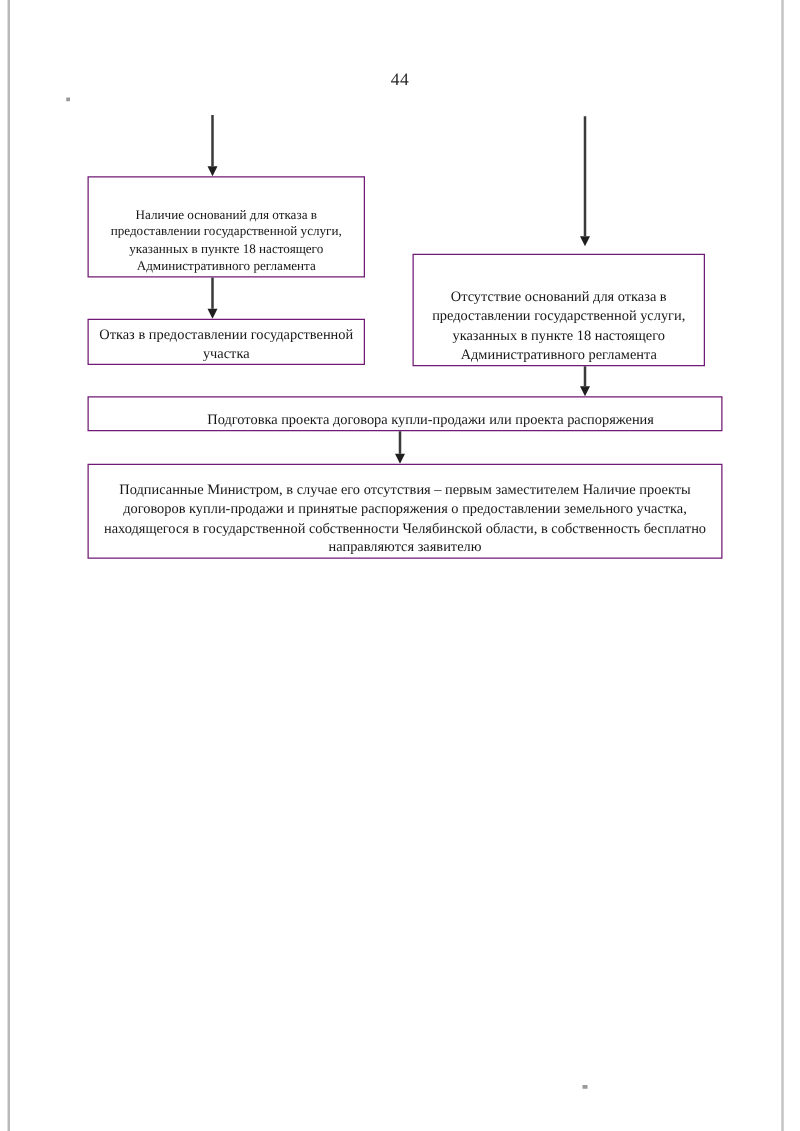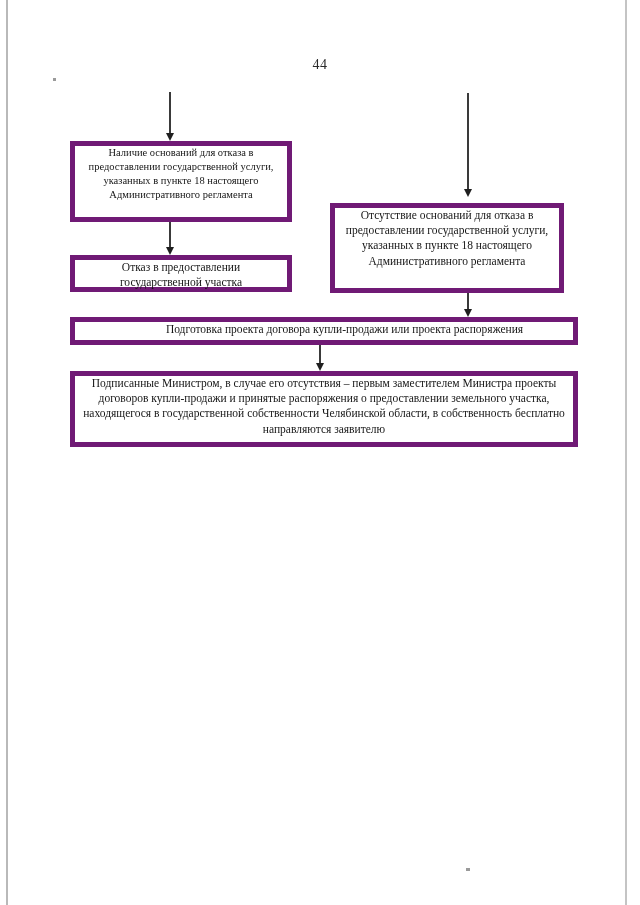--- a/index.html
+++ b/index.html
@@ -50,24 +50,24 @@
     font-size: 14px;
     letter-spacing: 0.5px;
     color: #2a2a2a;
     margin-top: 17px;
   }
 
   
   .box {
     position: absolute;
     box-sizing: border-box;
-    border: 5px solid #701a75;
+    border: 1px solid #701a75;
     background: #ffffff;
     display: flex;
-    align-items: flex-start;
+    align-items: flex-end;
     justify-content: center;
     text-align: center;
     color: #161616;
     line-height: 1.32;
   }
   .box-text {
     display: block;
     padding: 0 8px;
   }
 
@@ -186,16 +186,16 @@
   <div class="box box-draft-contract">
     <span class="box-text">Подготовка проекта договора купли-продажи или проекта распоряжения</span>
   </div>
 
   <div class="connector conn-draft-to-signed">
     <div class="stem"></div>
     <div class="head"></div>
   </div>
 
   <div class="box box-signed-documents">
-    <span class="box-text">Подписанные Министром, в случае его отсутствия – первым заместителем Министра проекты договоров купли-продажи и принятые распоряжения о предоставлении земельного участка, находящегося в государственной собственности Челябинской области, в собственность бесплатно направляются заявителю</span>
+    <span class="box-text">Подписанные Министром, в случае его отсутствия – первым заместителем Наличие проекты договоров купли-продажи и принятые распоряжения о предоставлении земельного участка, находящегося в государственной собственности Челябинской области, в собственность бесплатно направляются заявителю</span>
   </div>
 
 </div>
 
 </body></html>

